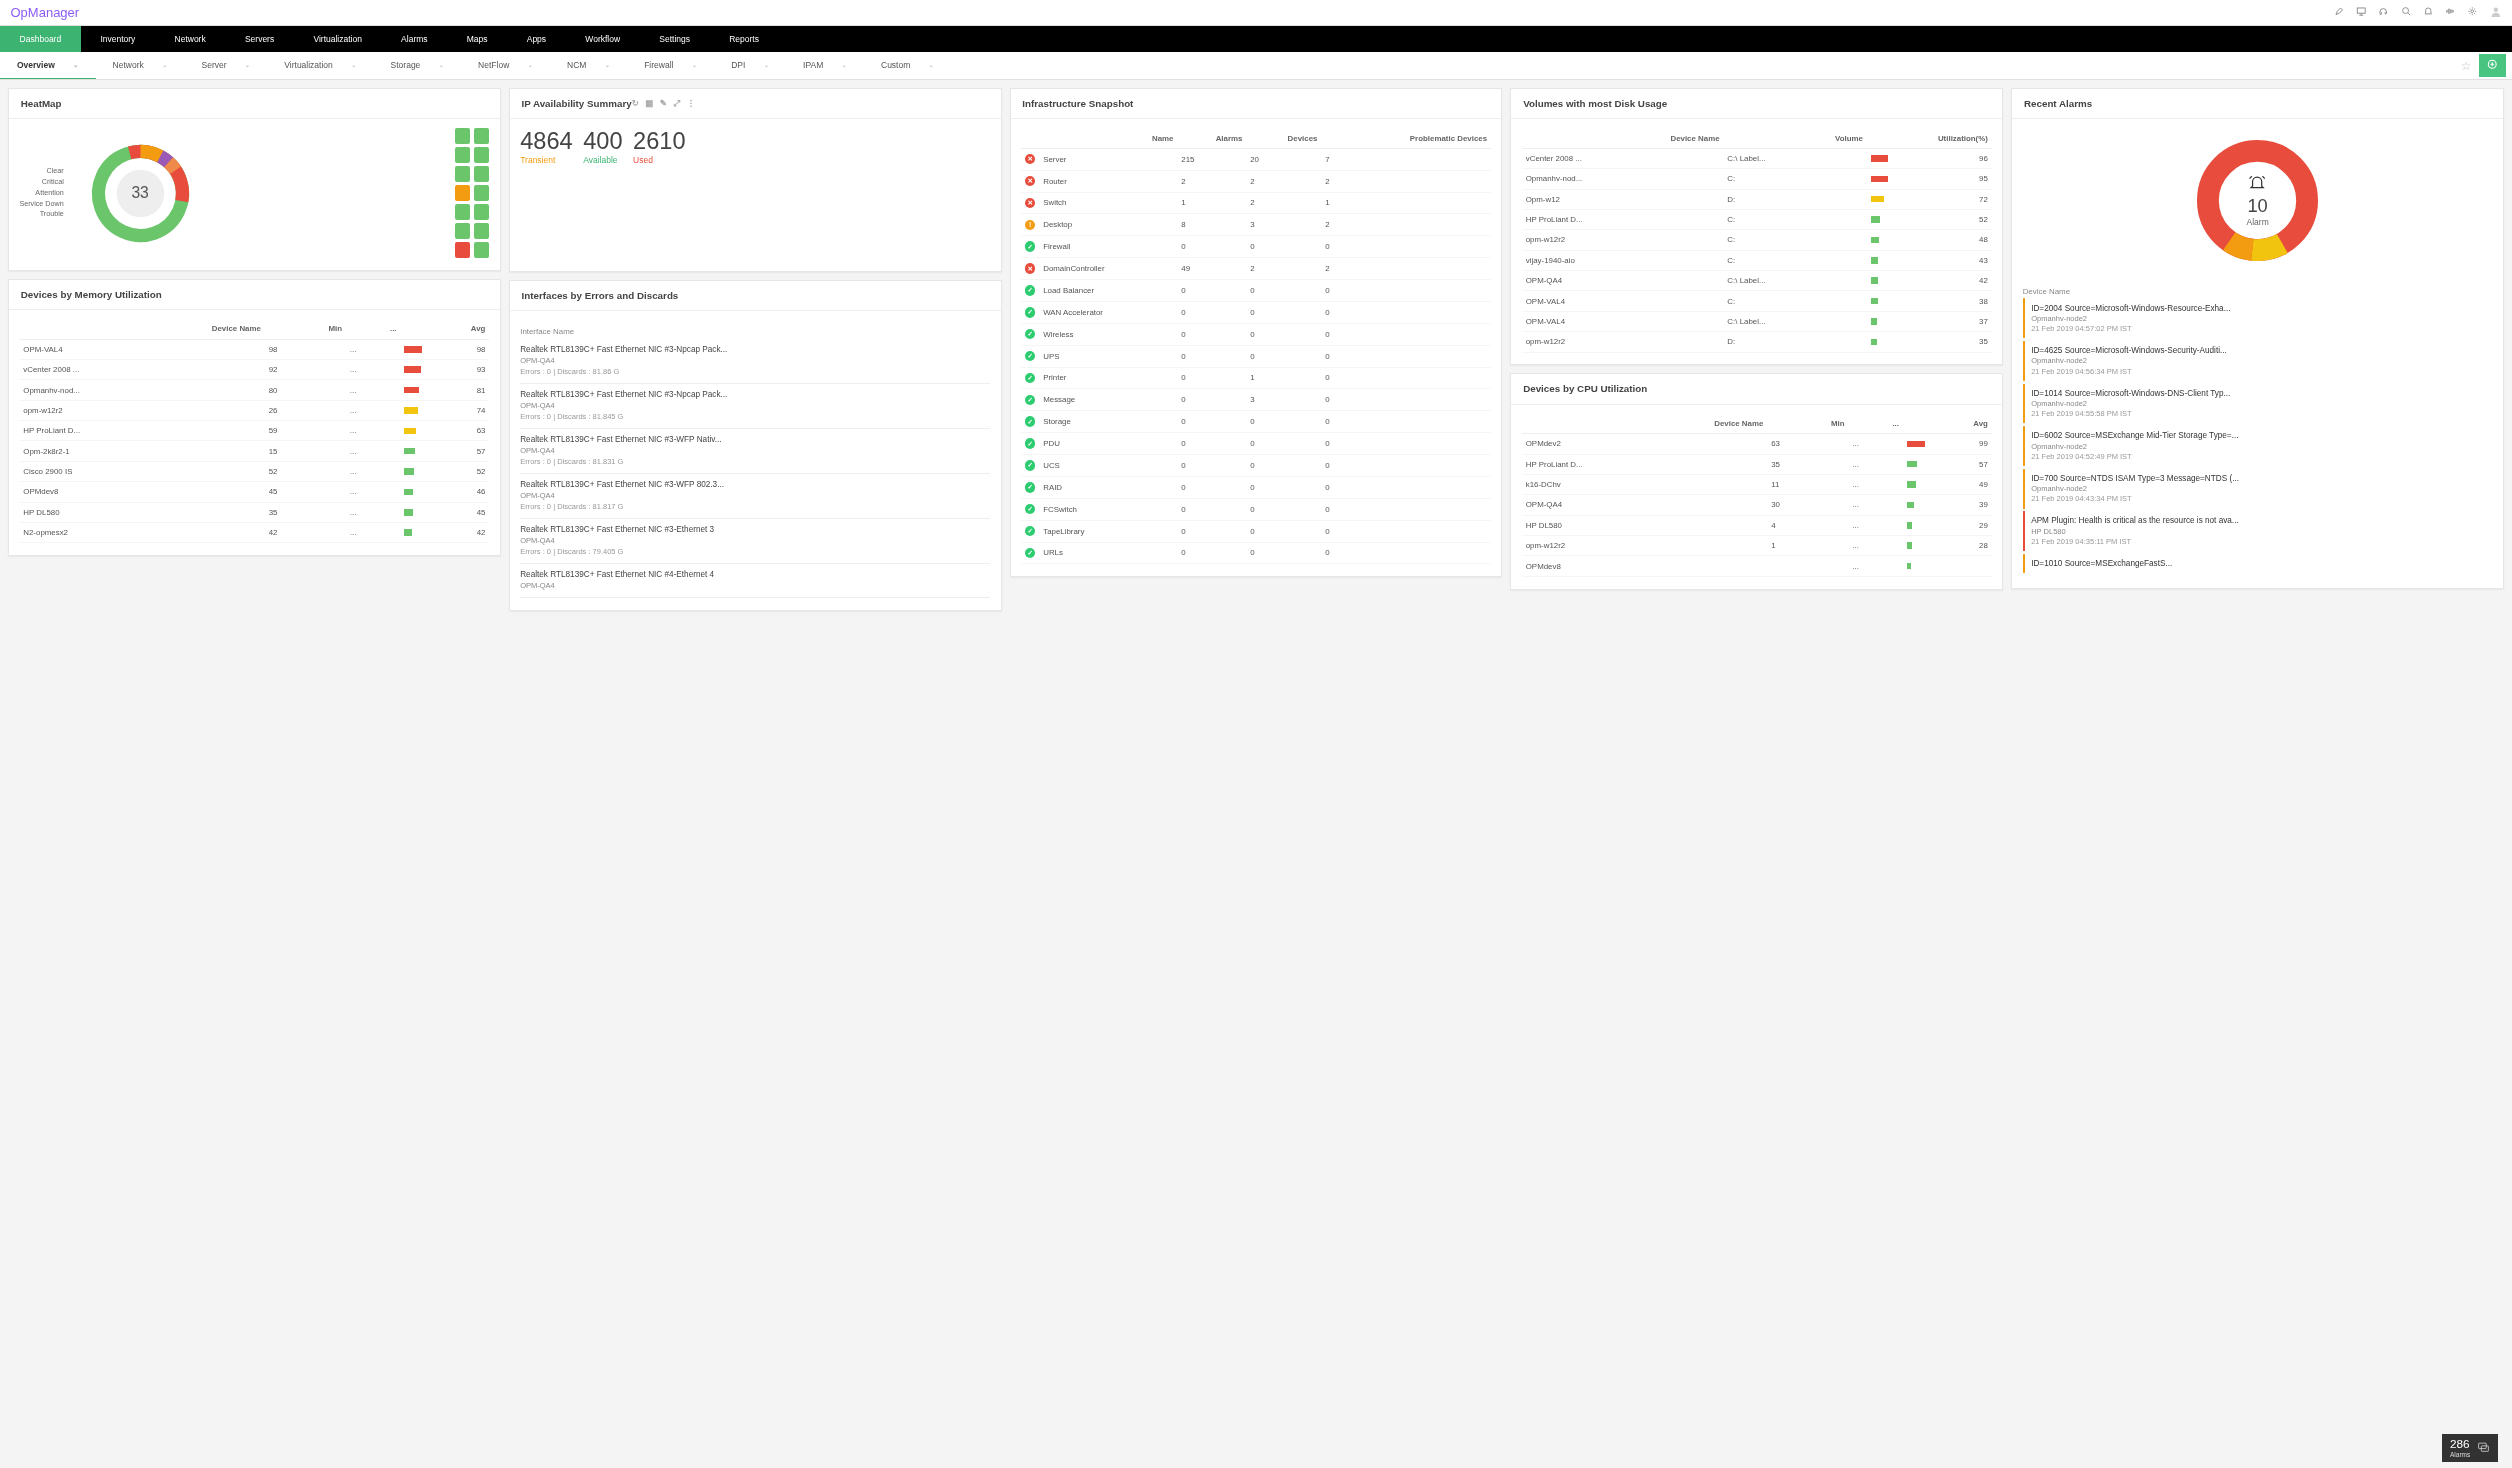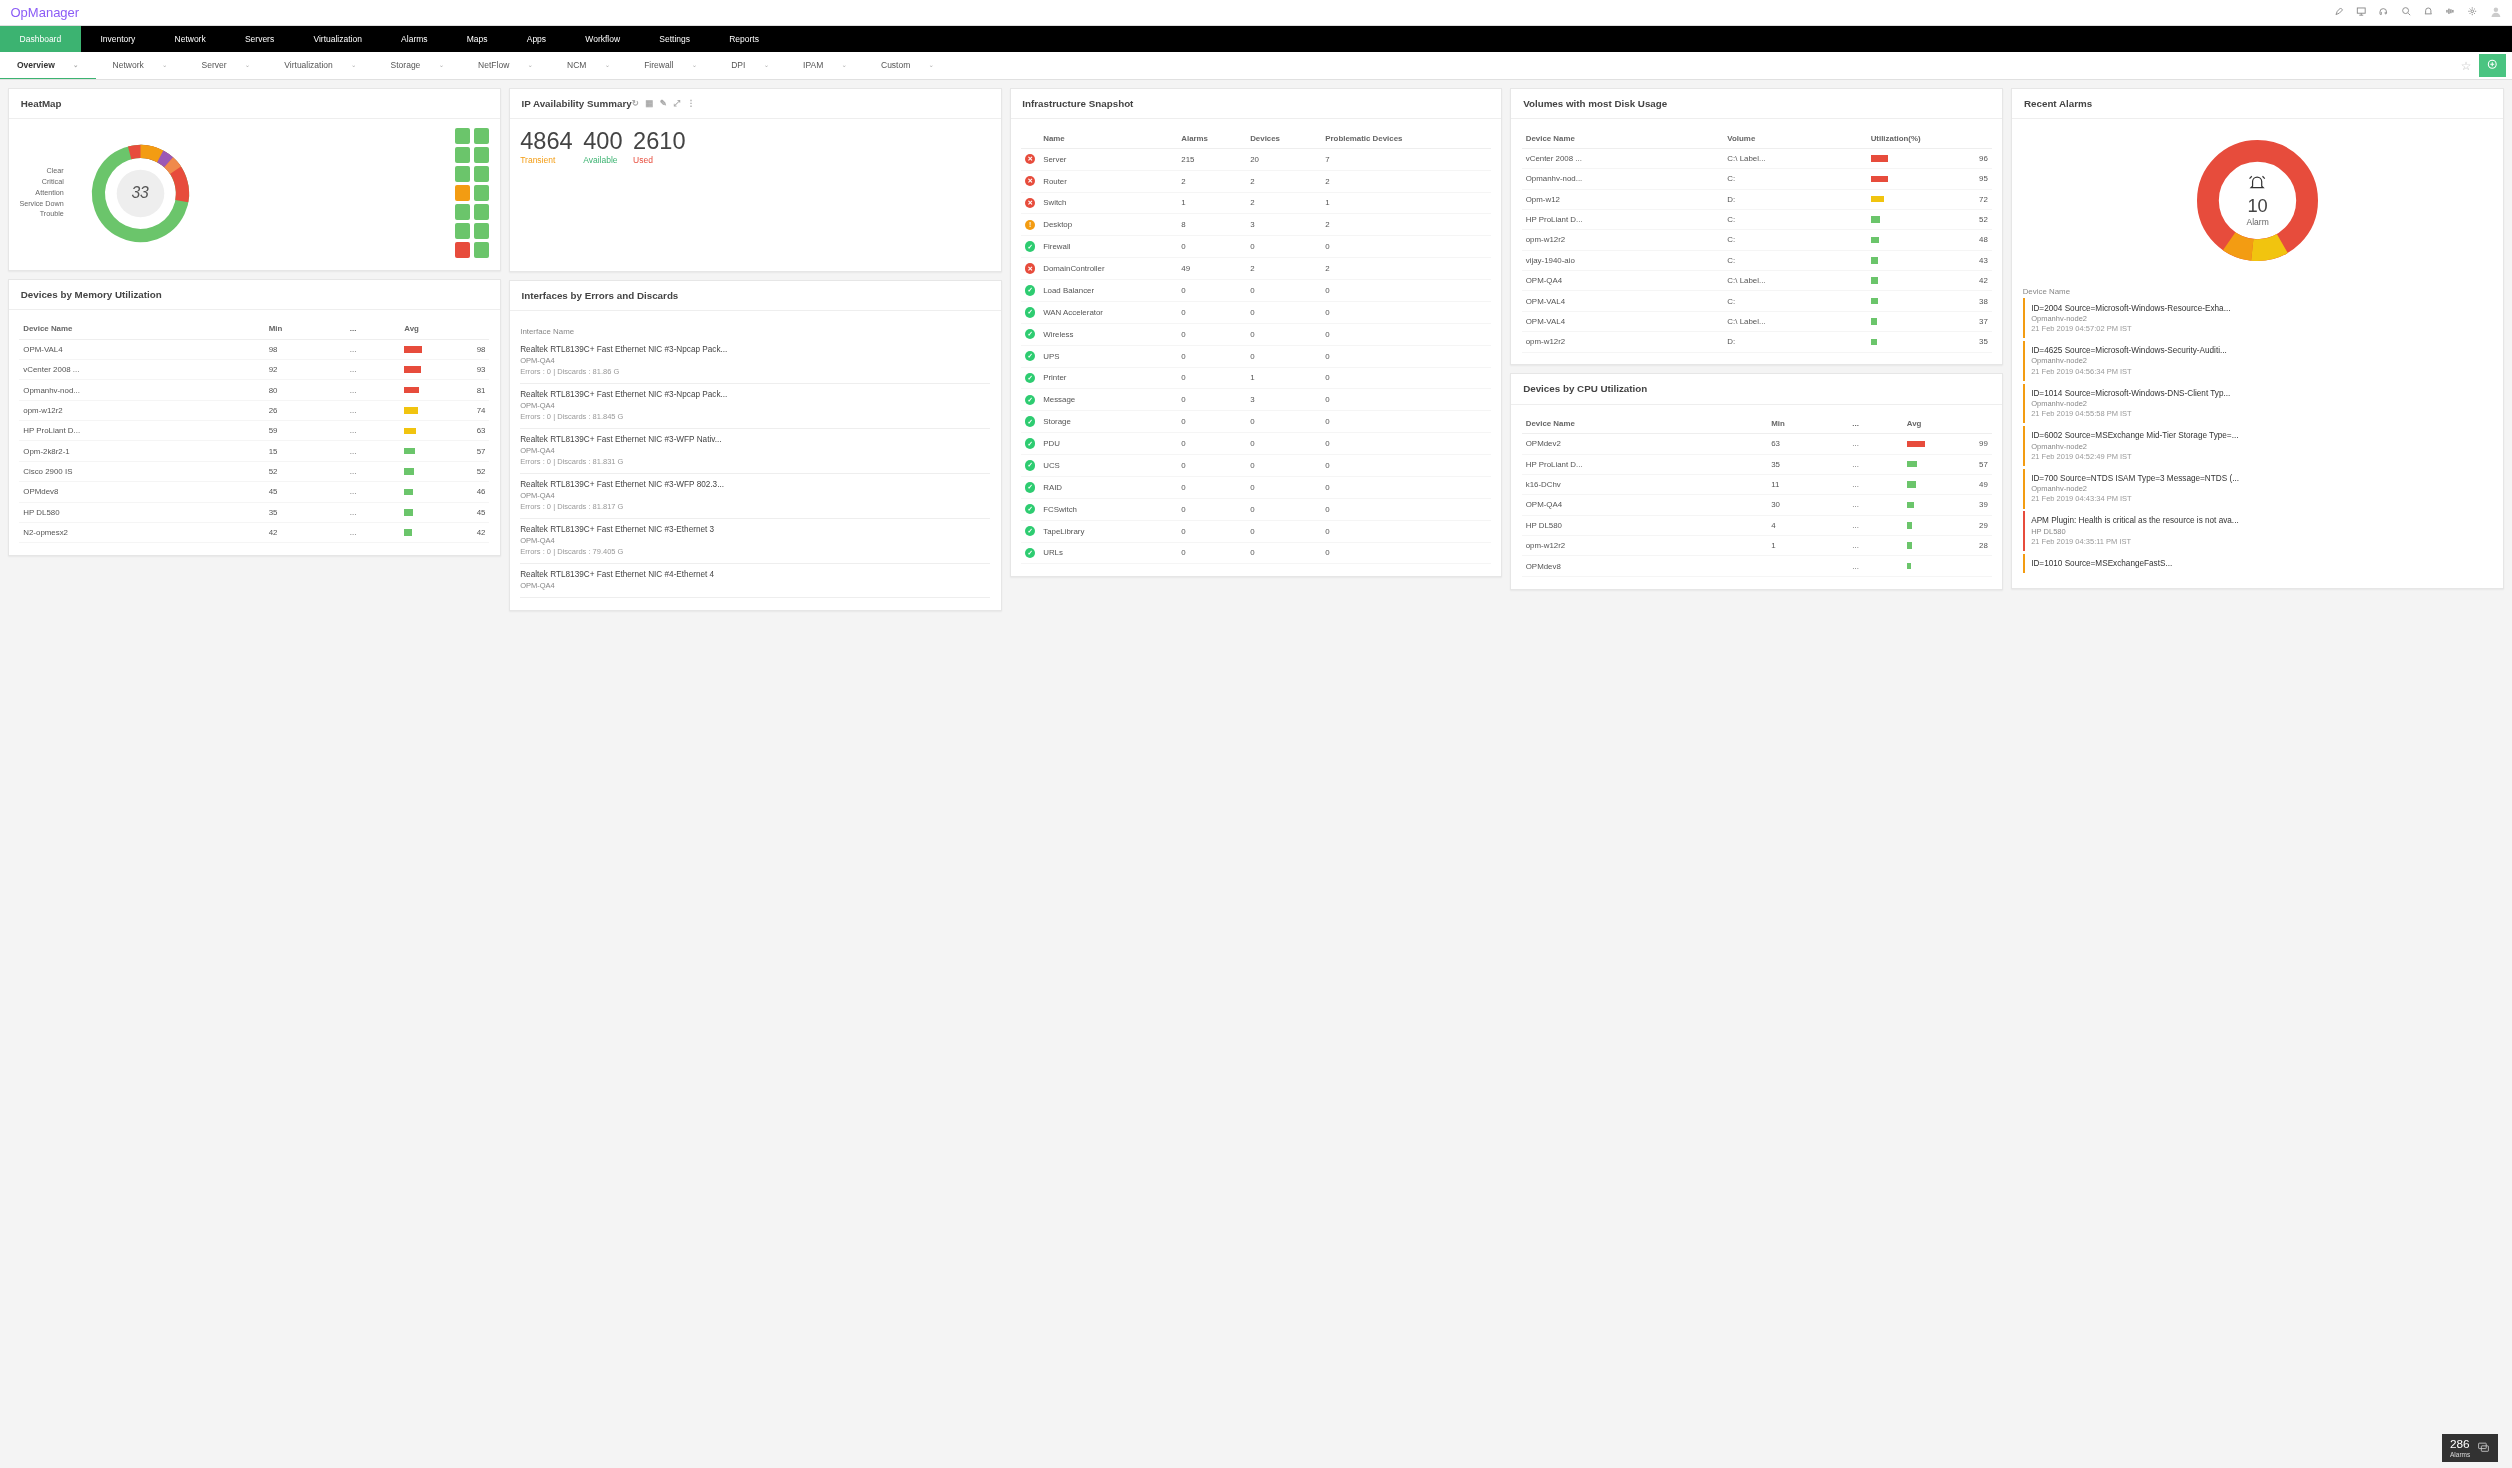--- a/index.html
+++ b/index.html
@@ -26,37 +26,37 @@
 .panel-header .panel-icons span { color: #aaa; font-size: 8.5px; cursor: pointer; }
 .panel-body { padding: 9.2px 10.5px 11.8px; }
 
 .heatmap-body { display: flex; gap: 7.9px; align-items: center; }
 .heatmap-legend { list-style: none; text-align: right; font-size: 7.2px; color: #666; line-height: 1.5; padding-right: 13px; }
 .heatmap-cells { display: grid; grid-template-columns: repeat(2, 15.7px); gap: 3.3px; margin-left: auto; }
 .cell { width: 15.7px; height: 15.7px; border-radius: 2px; }
 .cg { background: #6bc56b; }
 .co { background: #f39c12; }
 .cr { background: #e74c3c; }
-.donut-wrap { position: relative; width: 111px; height: 111px; font-style: italic; }
+.donut-wrap { position: relative; width: 111px; height: 111px; }
 .donut-center { position: absolute; inset: 0; display: flex; align-items: center; justify-content: center; font-size: 15.7px; font-weight: 400; color: #555; }
 .ip-stat h2 { font-size: 23.6px; font-weight: 400; color: #444; }
 .ip-stat .lbl { font-size: 8.5px; }
 .l-trans { color: #f39c12; }
 .l-avail { color: #3cb371; }
 .l-used { color: #e74c3c; }
 .ip-bars { display: flex; gap: 5.2px; align-items: end; height: 131px; padding-top: 13px; flex: 1; }
 .bar-col { flex: 1; display: flex; flex-direction: column; justify-content: end; }
 .seg { width: 100%; }
 .seg.grey { background: #d4d4d4; }
 .seg.orange { background: #f39c12; }
 .seg.green { background: #6bc56b; }
 .seg.red { background: #e74c3c; }
 
 table { width: 100%; border-collapse: collapse; font-size: 7.9px; }
-th { text-align: left; padding: 5.2px 3.9px; color: #666; font-weight: 600; border-bottom: 0.7px solid #eee; }
+th { text-align: right; padding: 5.2px 3.9px; color: #666; font-weight: 600; border-bottom: 0.7px solid #eee; }
 td { padding: 5.2px 3.9px; border-bottom: 0.7px solid #f5f5f5; color: #555; }
 .bar { height: 6.5px; }
 .b-red { background: #e74c3c; }
 .b-green { background: #6bc56b; }
 .b-yellow { background: #f1c40f; }
 .ellip { color: #555; }
 .avg { text-align: right; font-weight: 500; }
 
 .infra-icon { display: inline-flex; width: 10.5px; height: 10.5px; border-radius: 50%; align-items: center; justify-content: center; font-size: 6.5px; font-weight: bold; color: #fff; }
 .ic-red { background: #e74c3c; }

